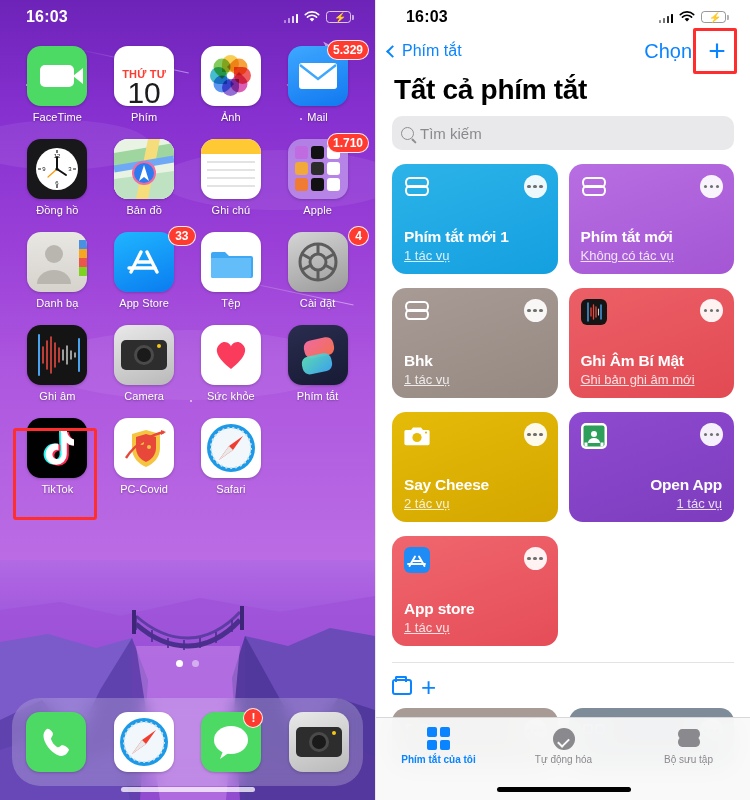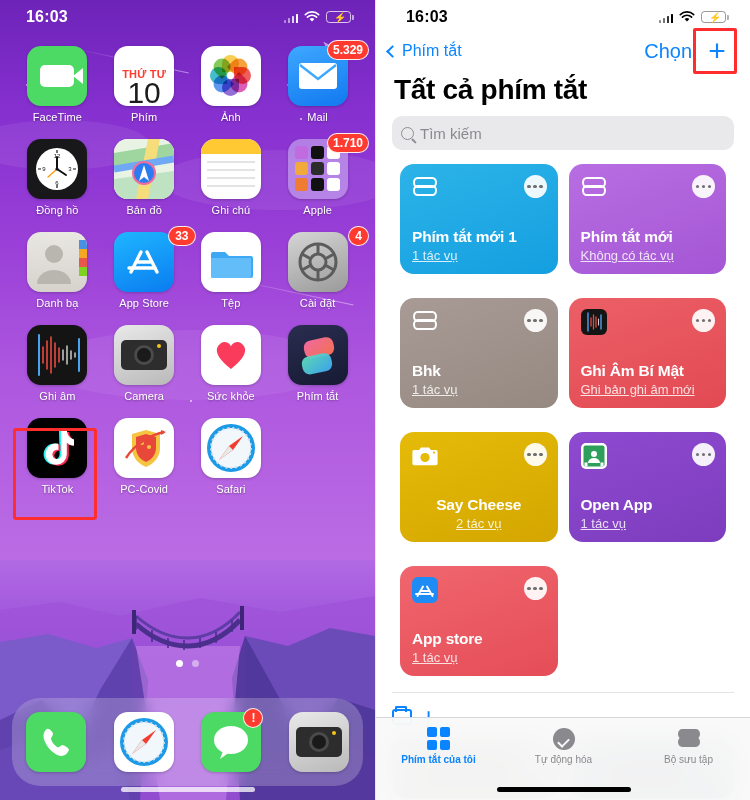--- a/index.html
+++ b/index.html
@@ -165,22 +165,22 @@
   .bigtitle{font-size:28px;font-weight:700;color:#000;padding:6px 18px 10px;letter-spacing:-.3px;}
   .searchbar {
     margin:0 16px 14px; height:34px; background:#e9e9eb; border-radius:10px;
     display:flex; align-items:center; gap:6px; padding:0 9px; cursor:text;
   }
   .searchbar .sicon{width:13px;height:13px;border:1.8px solid #8e8e93;border-radius:50%;position:relative;flex:none;}
   .searchbar .sicon::after{content:"";position:absolute;right:-4px;bottom:-3px;width:6px;height:1.8px;background:#8e8e93;transform:rotate(45deg);border-radius:1px;}
   .searchbar .ph{color:#8a8a8e;font-size:15px;}
 
   .cards {
-    padding:0 24px; display:grid; grid-template-columns:1fr 1fr;
-    gap:24px 11px;
+    padding:0 16px; display:grid; grid-template-columns:1fr 1fr;
+    gap:14px 11px;
   }
   .card {
     height:110px; border-radius:14px; position:relative; padding:11px 12px;
     display:flex; flex-direction:column; justify-content:flex-end; cursor:pointer;
     overflow:hidden;
   }
   .card .cicon{position:absolute;left:12px;top:11px;width:26px;height:26px;display:flex;align-items:center;justify-content:center;}
   .card .dots3 {
     position:absolute; right:11px; top:11px; width:23px; height:23px; border-radius:50%;
     background:rgba(255,255,255,.92); display:flex; align-items:center; justify-content:center; gap:2.5px;
@@ -718,38 +718,38 @@
         </span>
         <span class="dots3">
             <i></i>
             <i></i>
             <i></i>
           </span>
         <span class="cname">Ghi Âm Bí Mật</span>
         <span class="csub">Ghi bản ghi âm mới</span>
       </div>
 
-      <div class="card" style="background:linear-gradient(160deg,#e5bb08,#d4a600);text-align:center;">
+      <div class="card" style="background:linear-gradient(160deg,#e5bb08,#d4a600);">
         <span class="cicon">
           <svg width="26" height="22" viewBox="0 0 26 22">
             <path d="M2 5 h5 l2 -2.5 h8 L19 5 h5 a1.6 1.6 0 0 1 1.6 1.6 v12 a1.6 1.6 0 0 1 -1.6 1.6 h-22 A1.6 1.6 0 0 1 .4 18.6 v-12 A1.6 1.6 0 0 1 2 5 Z" fill="#fff"></path>
             <circle cx="13" cy="12.5" r="4.6" fill="#e5bb08"></circle>
             <circle cx="22" cy="7.6" r="1.1" fill="#e5bb08"></circle>
           </svg>
         </span>
         <span class="dots3">
             <i></i>
             <i></i>
             <i></i>
           </span>
         <span class="cname">Say Cheese</span>
         <span class="csub">2 tác vụ</span>
       </div>
 
-      <div class="card" style="background:linear-gradient(160deg,#8e4ad0,#7d3cbe);">
+      <div class="card" style="background:linear-gradient(160deg,#8e4ad0,#7d3cbe);align-items:flex-end;">
         <span class="cicon">
           <svg width="26" height="26" viewBox="0 0 26 26">
             <rect width="26" height="26" rx="5" fill="#fff"></rect>
             <rect x="2.5" y="2.5" width="21" height="21" rx="2" fill="#2e9e5b"></rect>
             <circle cx="13" cy="11" r="3" fill="#fff"></circle>
             <path d="M7 20 a6 5 0 0 1 12 0 Z" fill="#fff"></path>
             <rect x="3.5" y="19.5" width="3" height="4" fill="#fff"></rect>
             <rect x="19.5" y="19.5" width="3" height="4" fill="#fff"></rect>
           </svg>
         </span>

